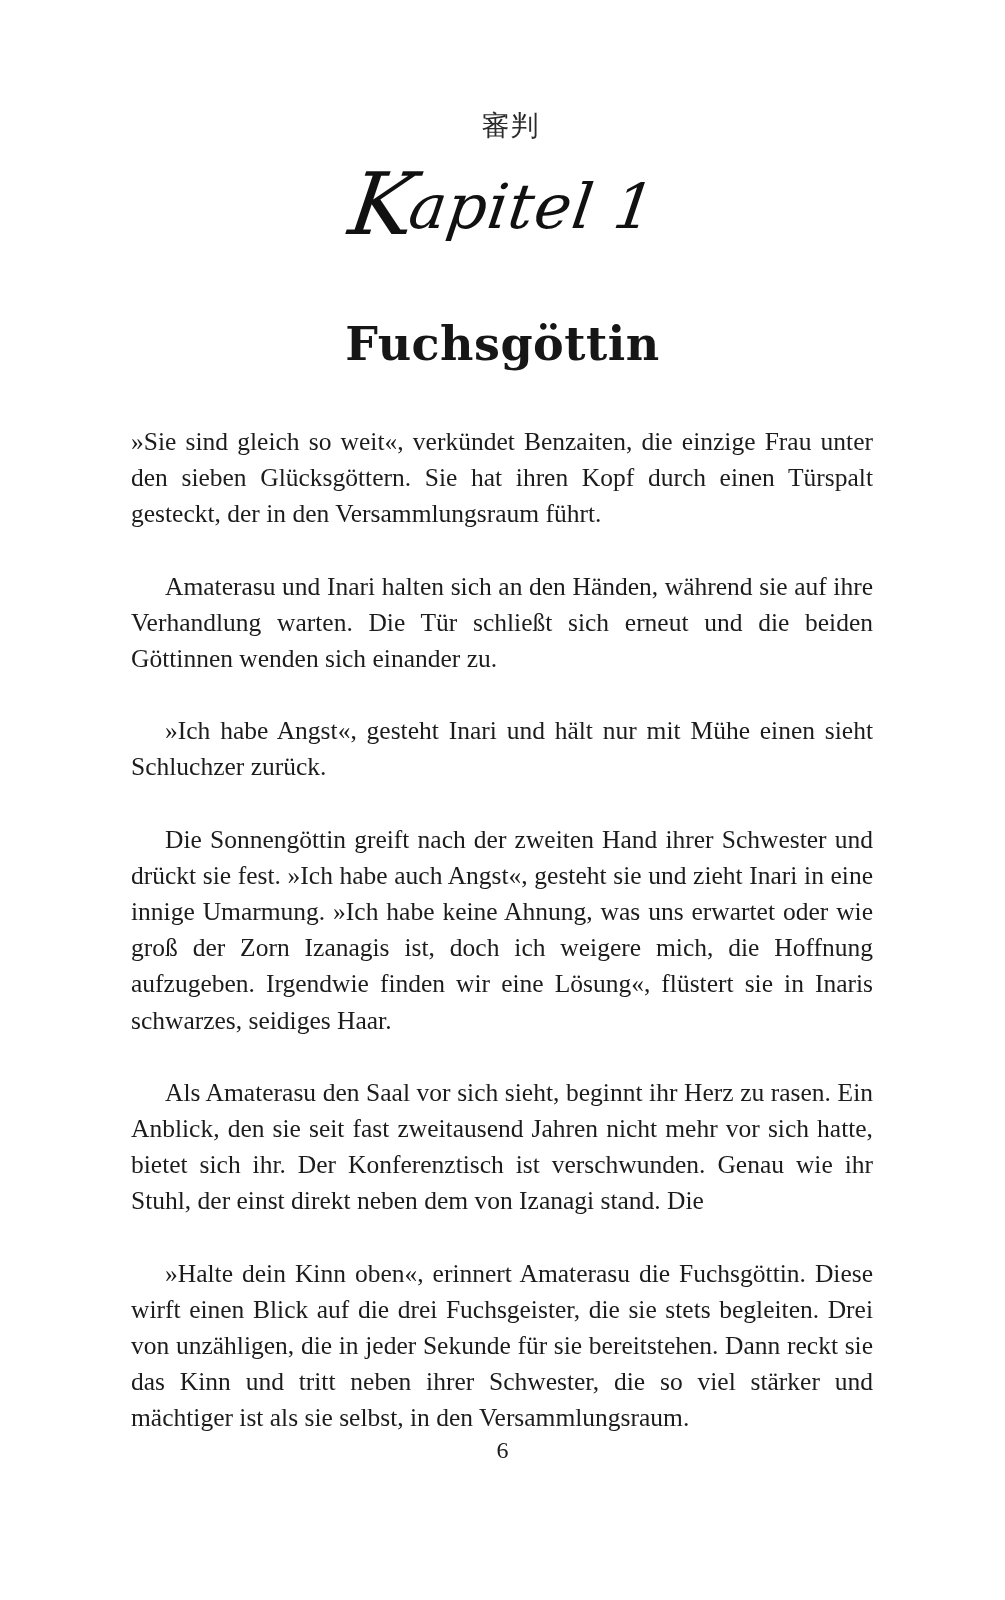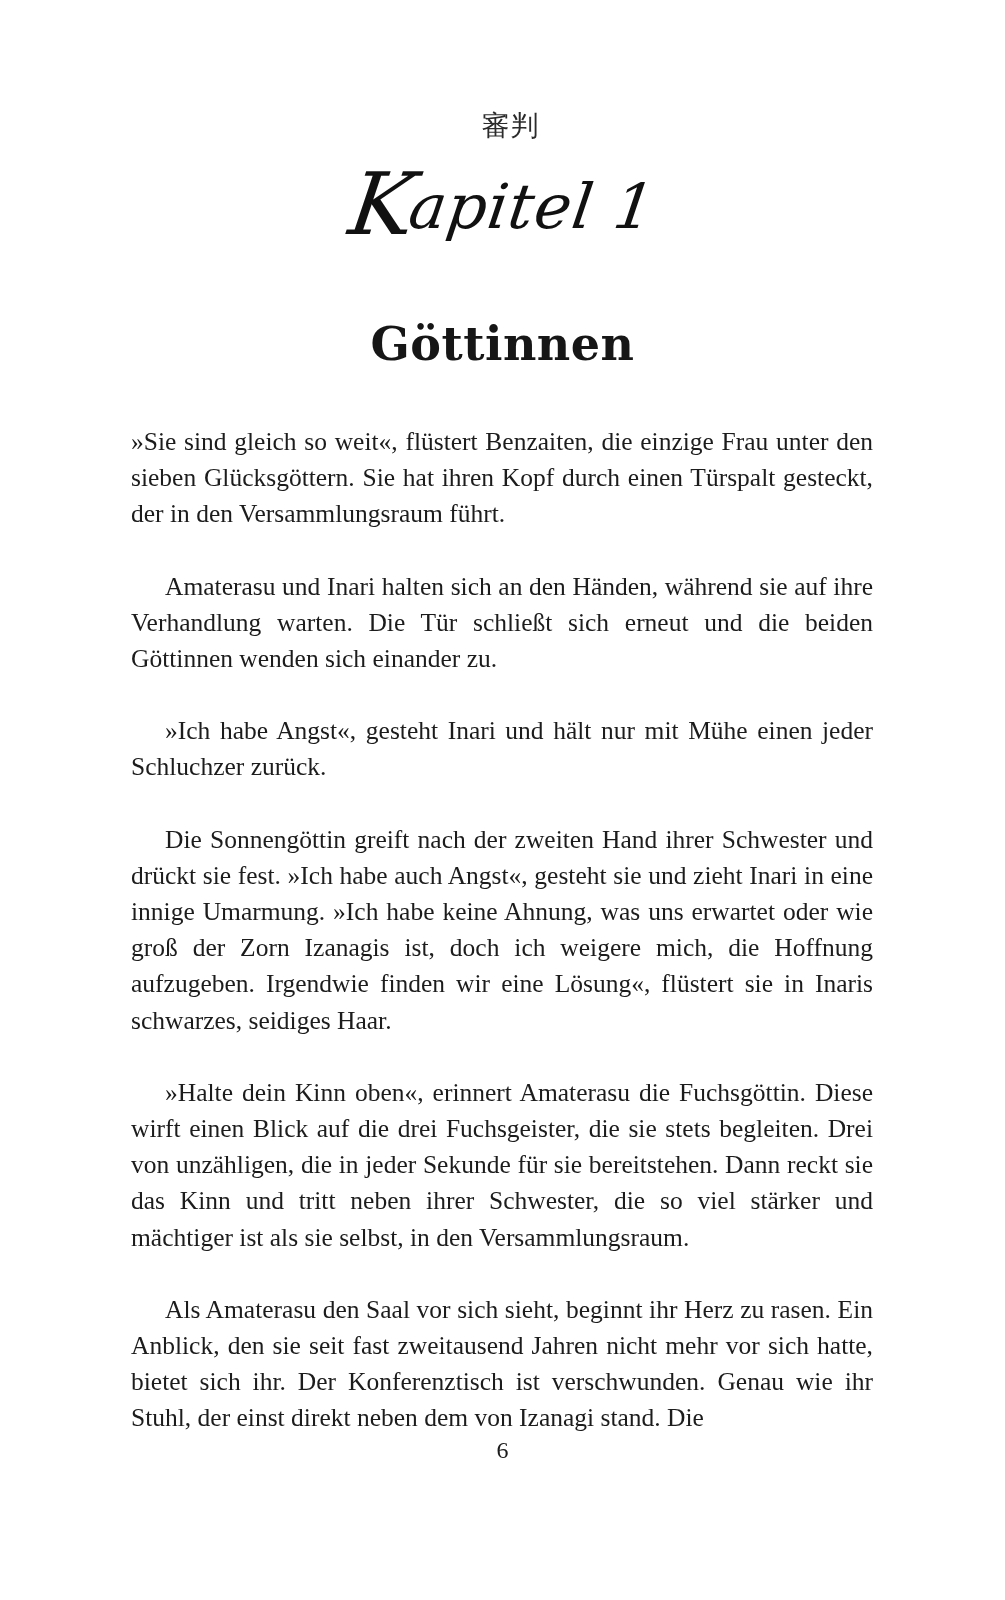--- a/index.html
+++ b/index.html
@@ -110,26 +110,26 @@
 </style>
 </head>
 <body>
 
 <div class="page">
 
   <div class="running-head">審判</div>
 
   <div class="chapter-script"><span class="swash">K</span><span>apitel 1</span></div>
 
-  <h1 class="chapter-title">Göttinnen</h1>
+  <h1 class="chapter-title">Fuchsgöttin</h1>
 
   <div class="body-text">
-    <p>»Sie sind gleich so weit«, flüstert Benzaiten, die einzige Frau unter den sieben Glücksgöttern. Sie hat ihren Kopf durch einen Türspalt gesteckt, der in den Versammlungsraum führt.</p>
+    <p>»Sie sind gleich so weit«, verkündet Benzaiten, die einzige Frau unter den sieben Glücksgöttern. Sie hat ihren Kopf durch einen Türspalt gesteckt, der in den Versammlungsraum führt.</p>
     <p class="indent">Amaterasu und Inari halten sich an den Händen, während sie auf ihre Verhandlung warten. Die Tür schließt sich erneut und die beiden Göttinnen wenden sich einander zu.</p>
-    <p class="indent">»Ich habe Angst«, gesteht Inari und hält nur mit Mühe einen jeder Schluchzer zurück.</p>
+    <p class="indent">»Ich habe Angst«, gesteht Inari und hält nur mit Mühe einen sieht Schluchzer zurück.</p>
     <p class="indent">Die Sonnengöttin greift nach der zweiten Hand ihrer Schwester und drückt sie fest. »Ich habe auch Angst«, gesteht sie und zieht Inari in eine innige Umarmung. »Ich habe keine Ahnung, was uns erwartet oder wie groß der Zorn Izanagis ist, doch ich weigere mich, die Hoffnung aufzugeben. Irgendwie finden wir eine Lösung«, flüstert sie in Inaris schwarzes, seidiges Haar.</p>
+    <p class="indent">Als Amaterasu den Saal vor sich sieht, beginnt ihr Herz zu rasen. Ein Anblick, den sie seit fast zweitausend Jahren nicht mehr vor sich hatte, bietet sich ihr. Der Konferenztisch ist verschwunden. Genau wie ihr Stuhl, der einst direkt neben dem von Izanagi stand. Die</p>
     <p class="indent">»Halte dein Kinn oben«, erinnert Amaterasu die Fuchsgöttin. Diese wirft einen Blick auf die drei Fuchsgeister, die sie stets begleiten. Drei von unzähligen, die in jeder Sekunde für sie bereitstehen. Dann reckt sie das Kinn und tritt neben ihrer Schwester, die so viel stärker und mächtiger ist als sie selbst, in den Versammlungsraum.</p>
-    <p class="indent">Als Amaterasu den Saal vor sich sieht, beginnt ihr Herz zu rasen. Ein Anblick, den sie seit fast zweitausend Jahren nicht mehr vor sich hatte, bietet sich ihr. Der Konferenztisch ist verschwunden. Genau wie ihr Stuhl, der einst direkt neben dem von Izanagi stand. Die</p>
   </div>
 
   <div class="folio">6</div>
 
 </div>
 
 </body></html>

